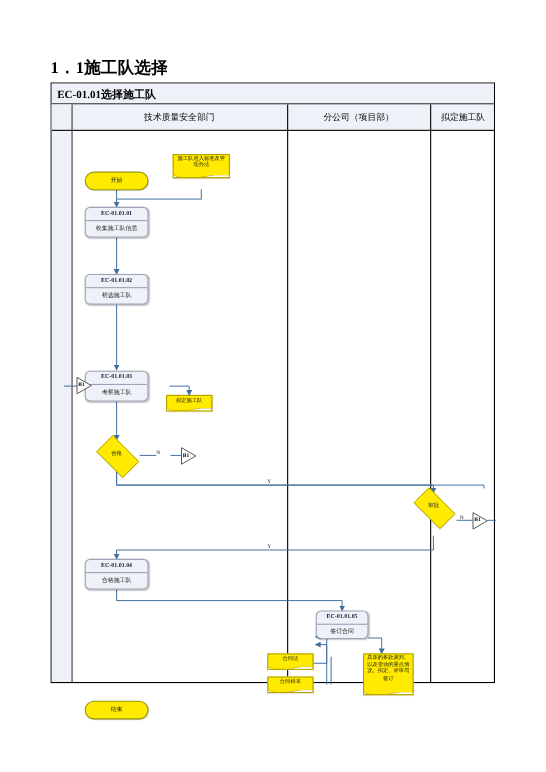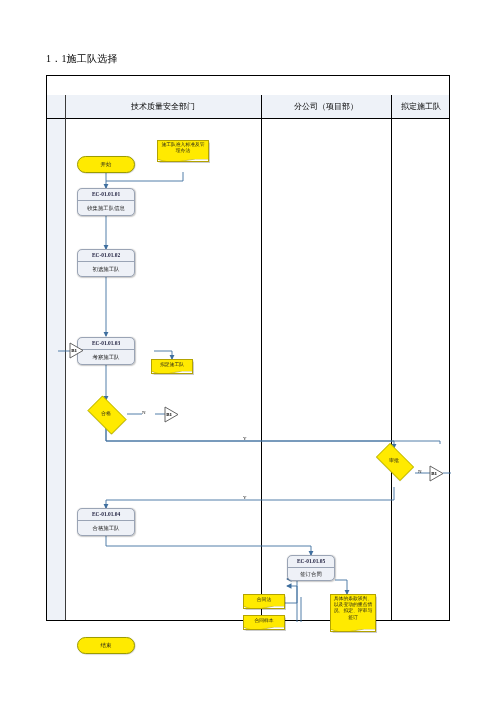--- a/index.html
+++ b/index.html
@@ -20,22 +20,22 @@
     left: 0; top: 0;
     width: 496px;
     height: 702px;
   }
 
   
   #section-title {
     position: absolute;
     left: 46px;
     top: 52px;
-    font-size: 10px;
-    font-weight: normal;
+    font-size: 15px;
+    font-weight: bold;
     color: #000000;
     letter-spacing: 0.2px;
     white-space: nowrap;
   }
 
   
   #table {
     position: absolute;
     left: 46px;
     top: 75px;
@@ -260,20 +260,23 @@
 </style>
 </head>
 <body>
 
 <div id="page">
 
   <div id="section-title">1．1施工队选择</div>
 
   <div id="table">
 
+    <div id="title-bar">
+      <div id="title-bar-text">EC-01.01选择施工队</div>
+    </div>
 
     <div id="gutter"></div>
 
     <div id="header-row">
       <div class="hdr-cell" style="left:214px;width:130px;">分公司（项目部）</div>
       <div class="hdr-cell" style="left:18px;width:196px;">技术质量安全部门</div>
       <div class="hdr-cell" style="left:344px;width:60px;">拟定施工队</div>
     </div>
 
     <div class="vline thin" style="left:18px;"></div>

